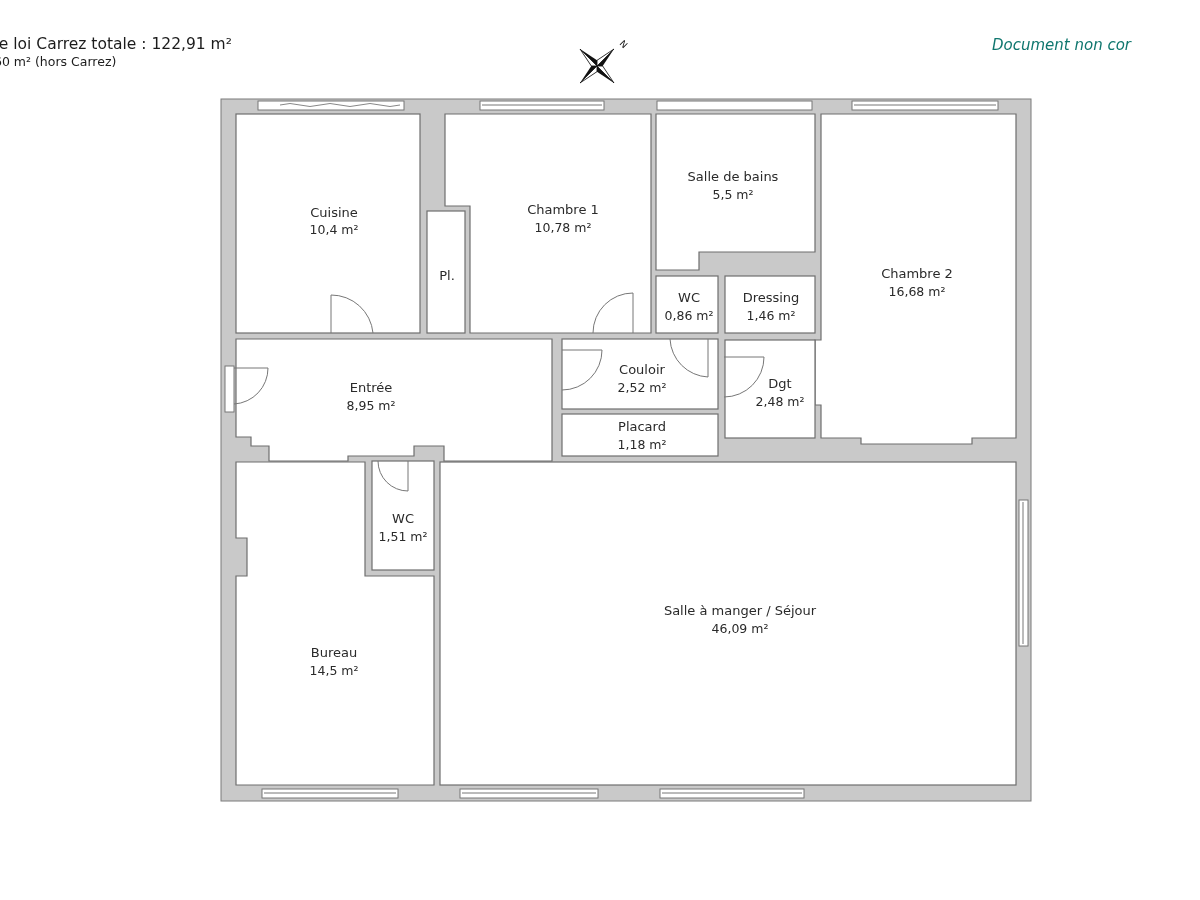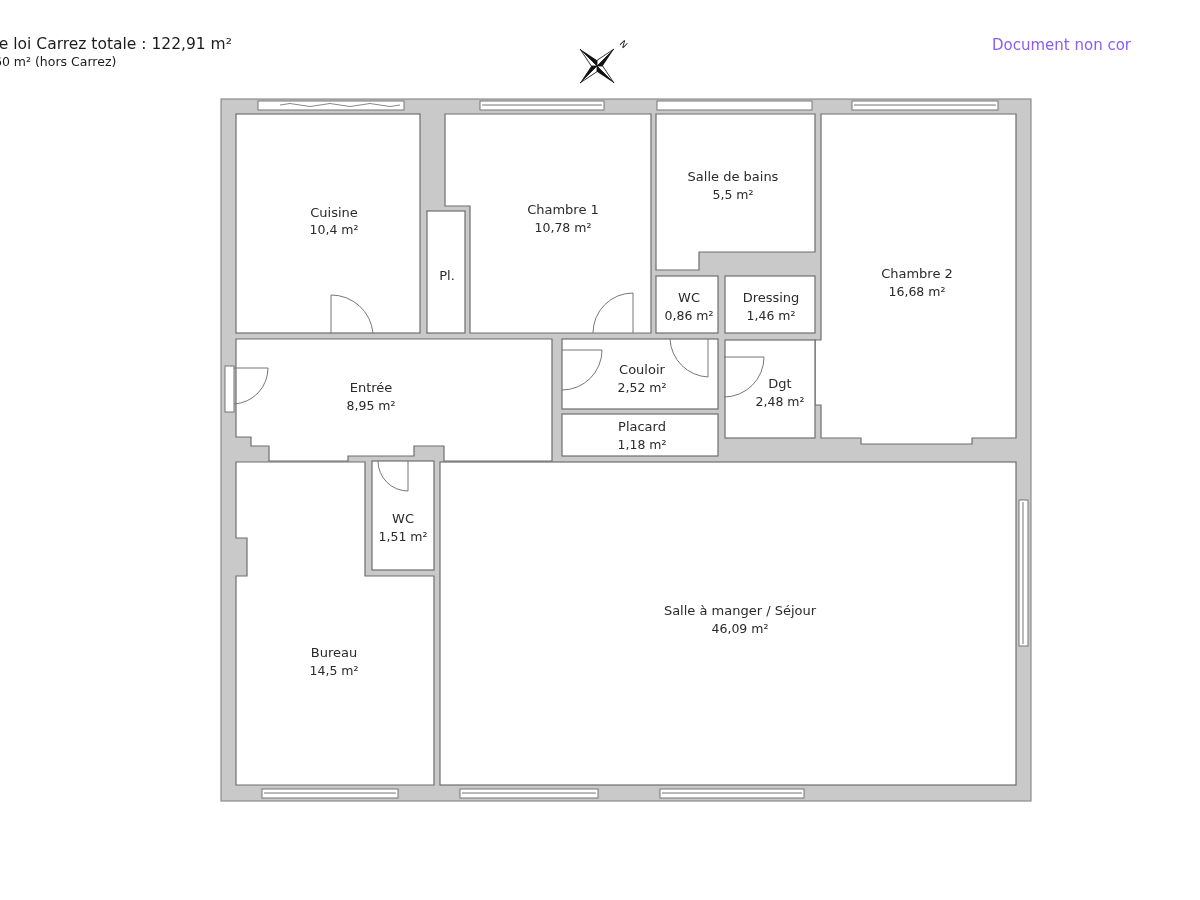--- a/index.html
+++ b/index.html
@@ -1,21 +1,21 @@
 <!DOCTYPE html>
 <html><head>
 <meta charset="utf-8">
 <style>
   html, body { margin:0; padding:0; background:#ffffff; }
   body { width:1200px; height:900px; position:relative; overflow:hidden;
          font-family:"DejaVu Sans","Liberation Sans",sans-serif; color:#222; }
   .hdr-left { position:absolute; left:-14px; top:35px; }
   .hdr-left .l1 { font-size:15.5px; color:#1c1c1c; white-space:nowrap; }
   .hdr-left .l2 { font-size:12.5px; color:#1c1c1c; white-space:nowrap; margin-top:1px; }
-  .hdr-right { position:absolute; left:992px; top:36px; font-size:15px; color:#8b5cf6; white-space:nowrap; }
+  .hdr-right { position:absolute; left:992px; top:36px; font-size:15px; font-style:italic; color:#0f766e; white-space:nowrap; }
   svg.plan { position:absolute; left:0; top:0; }
   .room-label { font-size:13px; fill:#2a2a2a; text-anchor:middle;
                 font-family:"DejaVu Sans","Liberation Sans",sans-serif; }
   .room-area { font-size:12.5px; fill:#2a2a2a; text-anchor:middle;
                font-family:"DejaVu Sans","Liberation Sans",sans-serif; }
   .wall { fill:#c9c9c9; stroke:#7a7a7a; stroke-width:1; }
   .room { fill:#ffffff; stroke:#6e6e6e; stroke-width:1.2; }
   .win { fill:#ffffff; stroke:#777; stroke-width:1; }
   .door { fill:none; stroke:#777; stroke-width:1; }
 </style>

